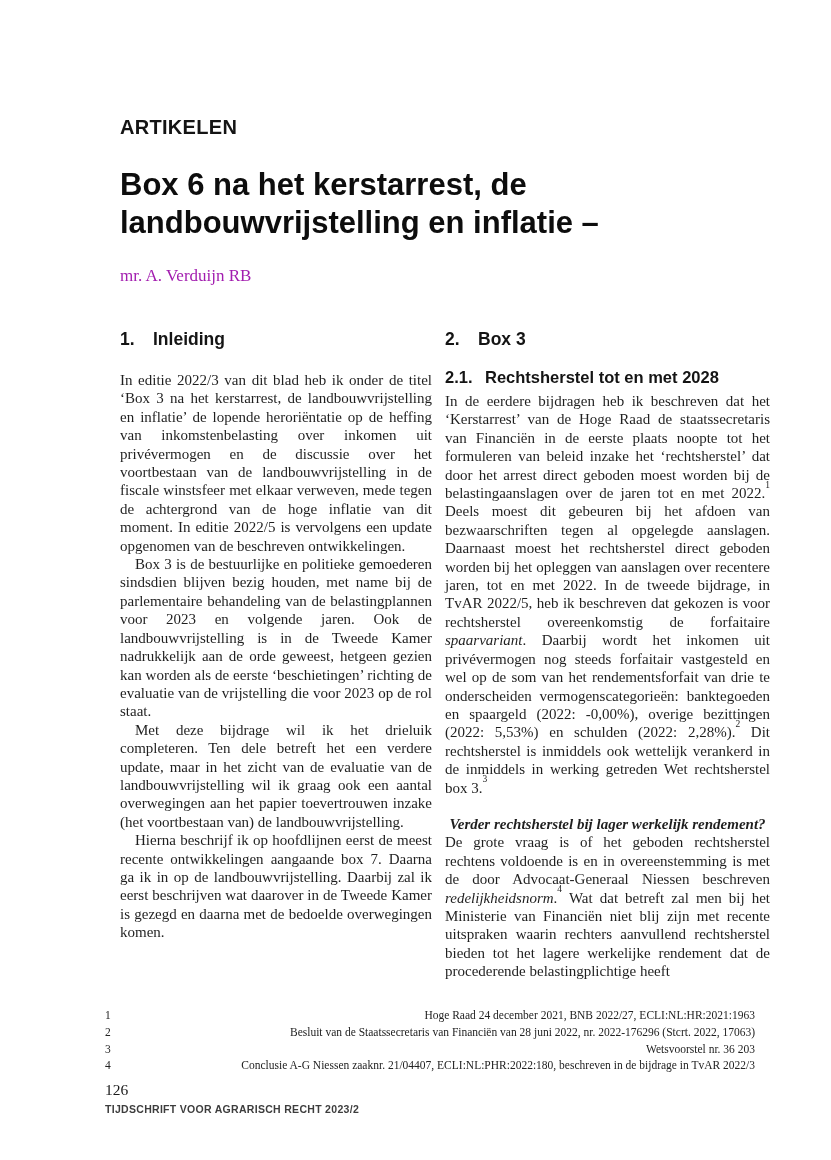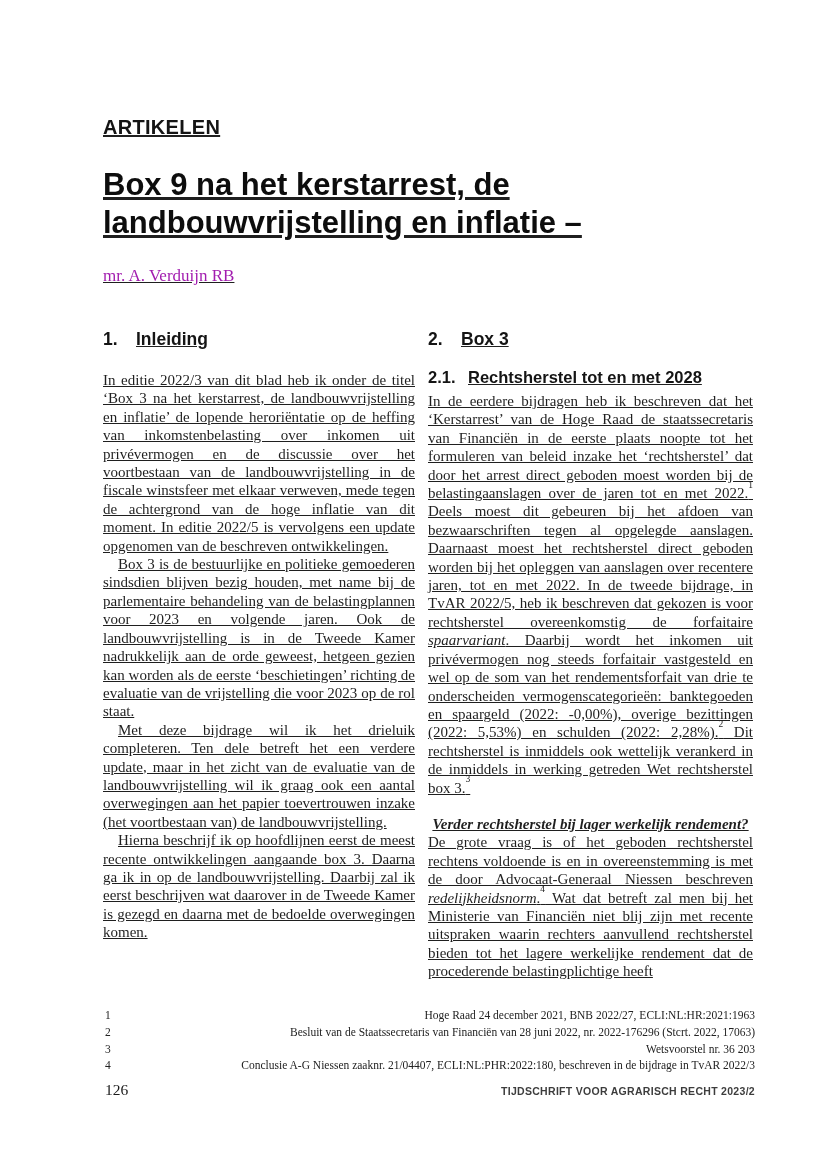--- a/index.html
+++ b/index.html
@@ -5,21 +5,21 @@
   * { margin:0; padding:0; box-sizing:border-box; }
   html,body { background:#ffffff; }
   .page {
     position:relative;
     width:831px; height:1160px;
     background:#ffffff;
     overflow:hidden;
     font-family:"Liberation Serif", serif;
     color:#1f1f1f;
   }
-  .content { position:absolute; left:103px; top:0; width:650px;text-decoration:underline; }
+  .content { position:absolute; left:120px; top:0; width:650px; }
 
   .kicker {
     margin-top:117px;
     font-family:"Liberation Sans", sans-serif;
     font-weight:700;
     font-size:20px;
     line-height:21px;
     letter-spacing:0.3px;
     color:#141414;
   }
@@ -92,21 +92,21 @@
     font-size:11.5px;
     line-height:16.8px;
     color:#222222;
   }
   .fn { display:flex; }
   .fn-num { flex:none; width:26px; }
   .fn-text { flex:1;text-align:right; }
 
   .footer {
     position:absolute; left:105px; top:1081px; width:650px;
-    display:flex; justify-content:space-between; align-items:flex-start;
+    display:flex; justify-content:space-between; align-items:flex-start;flex-direction:column;
   }
   .page-number {
     font-family:"Liberation Serif", serif;
     font-size:15.5px; line-height:18px; color:#1a1a1a;
   }
   .journal-name {
     margin-top:4px;
     font-family:"Liberation Sans", sans-serif;
     font-weight:700;
     font-size:10.5px;
@@ -117,35 +117,35 @@
 </style>
 </head>
 <body>
 
 <div class="page">
   <div class="content">
 
     <div class="kicker">ARTIKELEN</div>
 
     <h1 class="title">
-      <span>Box 9 na het kerstarrest, de</span>
+      <span>Box 6 na het kerstarrest, de</span>
       <span>landbouwvrijstelling en inflatie –</span>
     </h1>
 
     <div class="author">mr. A. Verduijn RB</div>
 
     <div class="columns">
 
       <div class="col-left">
         <h2 class="sec"><span class="num">1.</span><span>Inleiding</span></h2>
 
         <p class="para body-start">In editie 2022/3 van dit blad heb ik onder de titel ‘Box 3 na het kerstarrest, de landbouwvrijstelling en inflatie’ de lopende heroriëntatie op de heffing van inkomstenbelasting over inkomen uit privévermogen en de discussie over het voortbestaan van de landbouwvrijstelling in de fiscale winstsfeer met elkaar verweven, mede tegen de achtergrond van de hoge inflatie van dit moment. In editie 2022/5 is vervolgens een update opgenomen van de beschreven ontwikkelingen.</p>
         <p class="para ind">Box 3 is de bestuurlijke en politieke gemoederen sindsdien blijven bezig houden, met name bij de parlementaire behandeling van de belastingplannen voor 2023 en volgende jaren. Ook de landbouwvrijstelling is in de Tweede Kamer nadrukkelijk aan de orde geweest, hetgeen gezien kan worden als de eerste ‘beschietingen’ richting de evaluatie van de vrijstelling die voor 2023 op de rol staat.</p>
         <p class="para ind">Met deze bijdrage wil ik het drieluik completeren. Ten dele betreft het een verdere update, maar in het zicht van de evaluatie van de landbouwvrijstelling wil ik graag ook een aantal overwegingen aan het papier toevertrouwen inzake (het voortbestaan van) de landbouwvrijstelling.</p>
-        <p class="para ind">Hierna beschrijf ik op hoofdlijnen eerst de meest recente ontwikkelingen aangaande box 3. Daarna ga ik in op de landbouwvrijstelling. Daarbij zal ik eerst beschrijven wat daarover in de Tweede Kamer is gezegd en daarna met de bedoelde overwegingen komen.</p>
+        <p class="para ind">Hierna beschrijf ik op hoofdlijnen eerst de meest recente ontwikkelingen aangaande box 7. Daarna ga ik in op de landbouwvrijstelling. Daarbij zal ik eerst beschrijven wat daarover in de Tweede Kamer is gezegd en daarna met de bedoelde overwegingen komen.</p>
       </div>
 
       <div class="col-right">
         <h2 class="sec"><span class="num">2.</span><span>Box 3</span></h2>
 
         <h3 class="subsec"><span class="num">2.1.</span><span>Rechtsherstel tot en met 2028</span></h3>
 
         <p class="para body-start-tight"><span>In de eerdere bijdragen heb ik beschreven dat het ‘Kerstarrest’ van de Hoge Raad de staatssecretaris van Financiën in de eerste plaats noopte tot het formuleren van beleid inzake het ‘rechtsherstel’ dat door het arrest direct geboden moest worden bij de belastingaanslagen over de jaren tot en met 2022.</span><sup>1</sup><span> Deels moest dit gebeuren bij het afdoen van bezwaarschriften tegen al opgelegde aanslagen. Daarnaast moest het rechtsherstel direct geboden worden bij het opleggen van aanslagen over recentere jaren, tot en met 2022. In de tweede bijdrage, in TvAR 2022/5, heb ik beschreven dat gekozen is voor rechtsherstel overeenkomstig de forfaitaire </span><span class="i">spaarvariant</span><span>. Daarbij wordt het inkomen uit privévermogen nog steeds forfaitair vastgesteld en wel op de som van het rendementsforfait van drie te onderscheiden vermogenscategorieën: banktegoeden en spaargeld (2022: -0,00%), overige bezittingen (2022: 5,53%) en schulden (2022: 2,28%).</span><sup>2</sup><span> Dit rechtsherstel is inmiddels ook wettelijk verankerd in de inmiddels in werking getreden Wet rechtsherstel box 3.</span><sup>3</sup></p>
 
         <div class="subhead">Verder rechtsherstel bij lager werkelijk rendement?</div>

